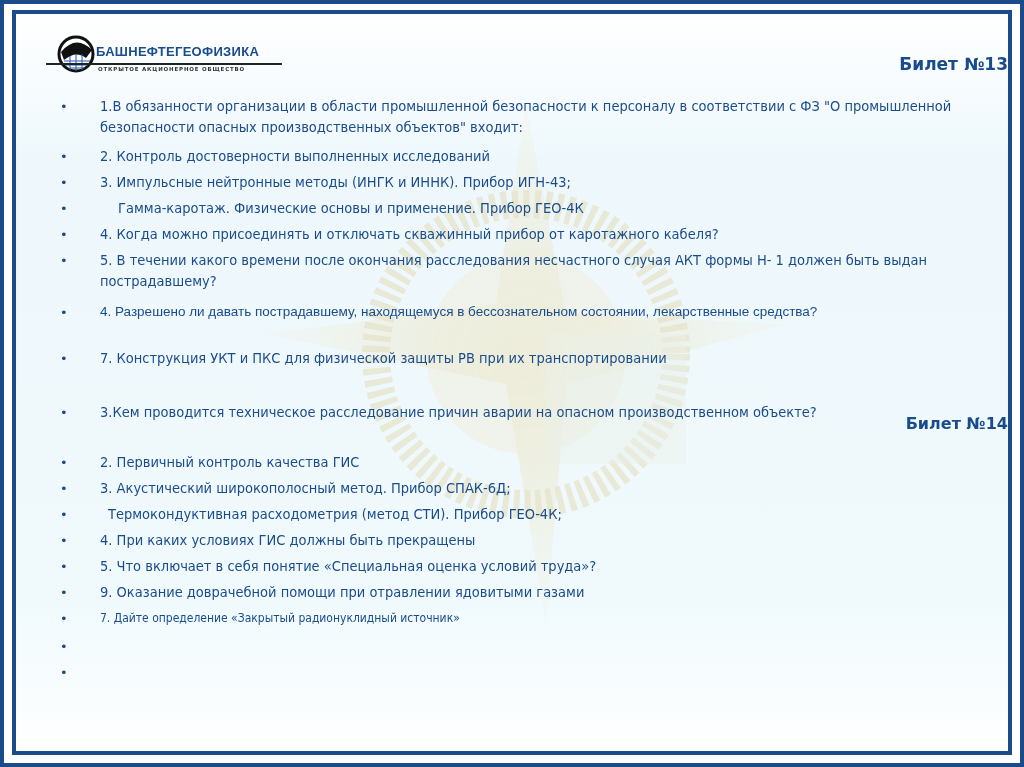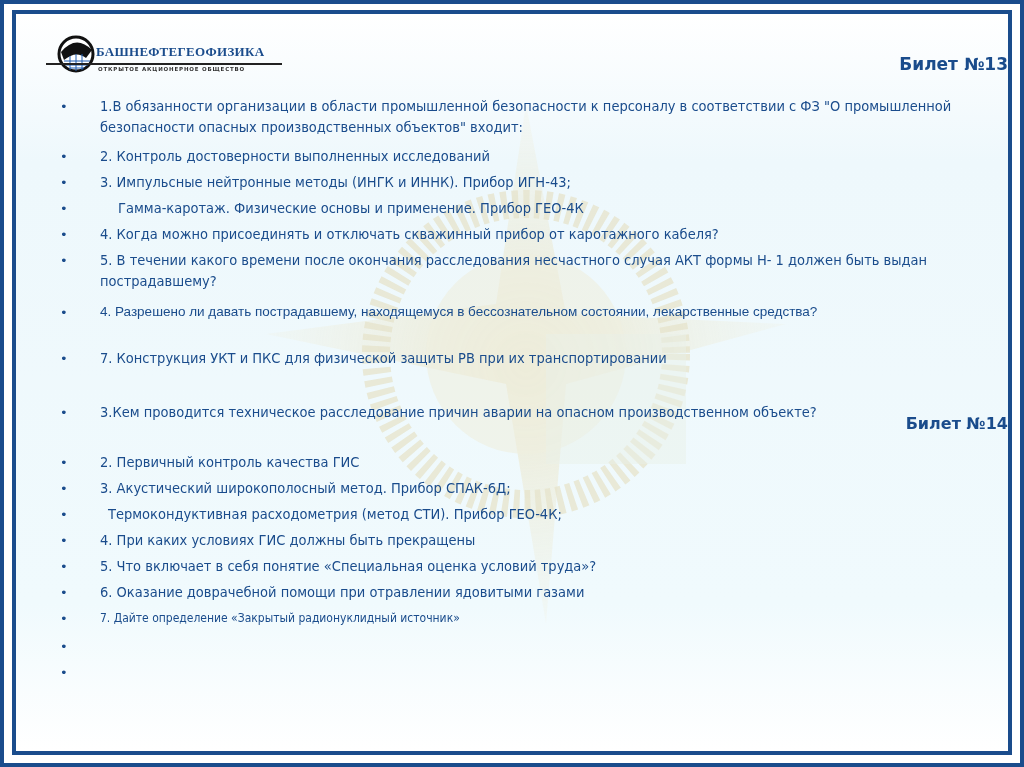--- a/index.html
+++ b/index.html
@@ -21,21 +21,21 @@
     }
     .watermark {
       position:absolute; left:230px; top:70px; width:560px; height:560px;
       opacity:0.55;
     }
     .logo {
       position:absolute; left:24px; top:14px; width:240px; height:50px;
     }
     .logo-title {
       position:absolute; left:56px; top:16px;
-      font-family:Liberation Serif, serif; font-weight:bold;
+      font-family:Liberation Sans, sans-serif; font-weight:bold;
       font-size:13px; color:#1a4c8c; letter-spacing:0.3px;
     }
     .logo-line {
       position:absolute; left:6px; top:35px; width:236px; height:2px; background:#222;
     }
     .logo-sub {
       position:absolute; left:58px; top:38px;
       font-size:5.5px; font-weight:bold; color:#333; letter-spacing:0.8px;
     }
     .ticket-title {
@@ -157,21 +157,21 @@
     <div class="item" style="top:516px;">
       <span class="bullet">•</span>
       <span class="text">4. При каких условиях ГИС должны быть прекращены</span>
     </div>
     <div class="item" style="top:542px;">
       <span class="bullet">•</span>
       <span class="text">5. Что включает в себя понятие «Специальная оценка условий труда»?</span>
     </div>
     <div class="item" style="top:568px;">
       <span class="bullet">•</span>
-      <span class="text">6. Оказание доврачебной помощи при отравлении ядовитыми газами</span>
+      <span class="text">9. Оказание доврачебной помощи при отравлении ядовитыми газами</span>
     </div>
     <div class="item large" style="top:594px;">
       <span class="bullet">•</span>
       <span class="text">7. Дайте определение «Закрытый радионуклидный источник»</span>
     </div>
     <div class="item" style="top:622px;">
       <span class="bullet">•</span>
       <span class="text"></span>
     </div>
     <div class="item" style="top:648px;">

